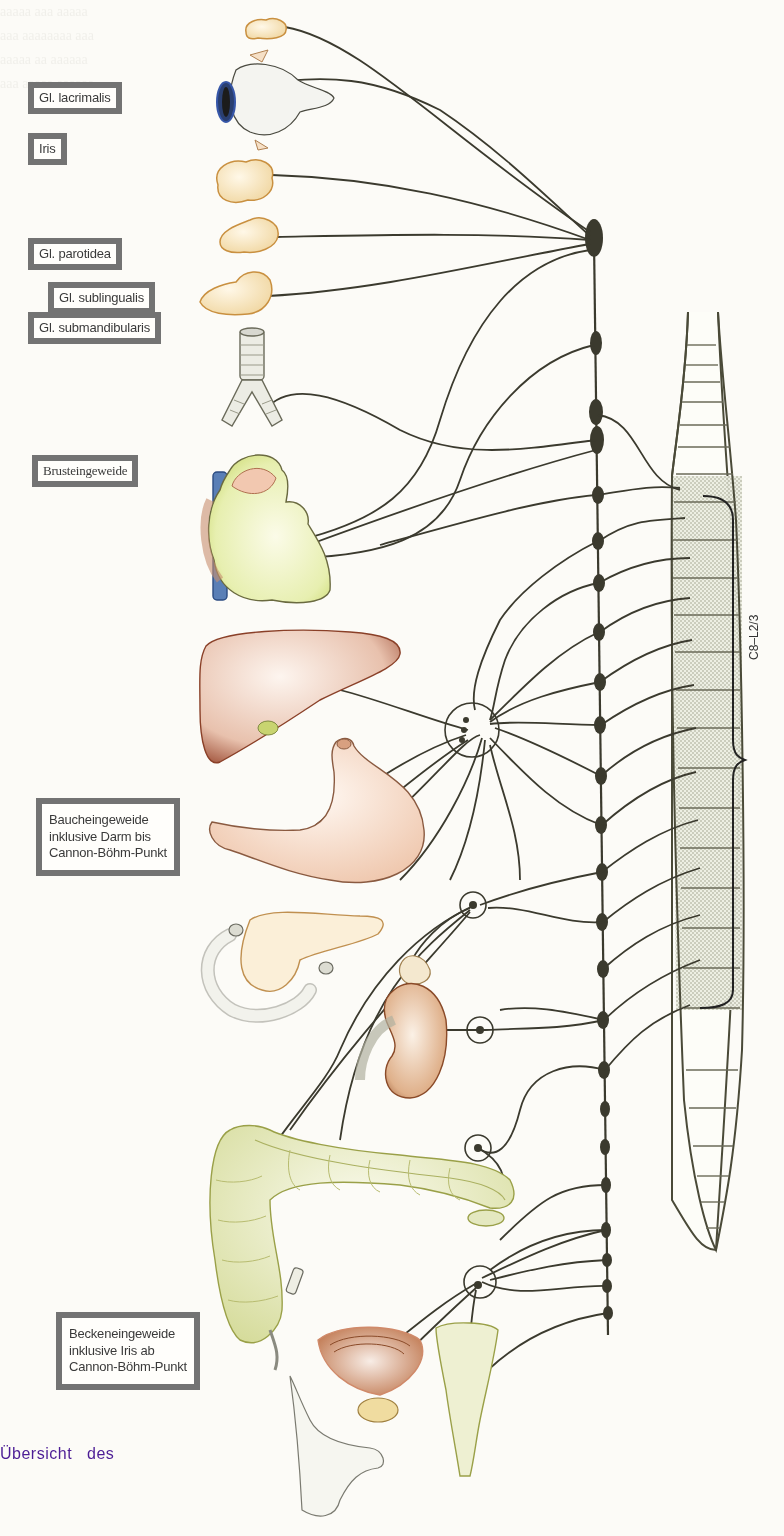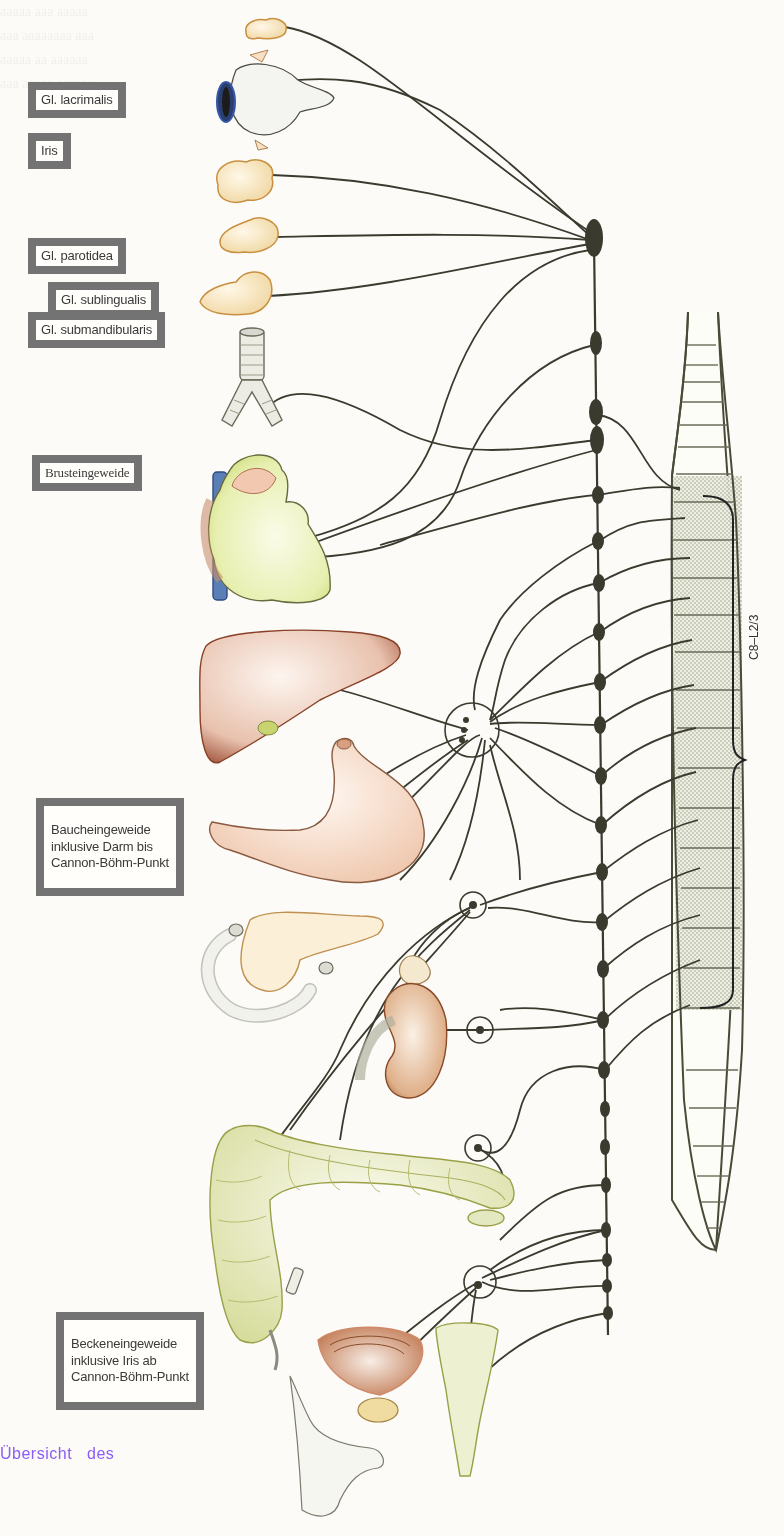--- a/index.html
+++ b/index.html
@@ -11,34 +11,34 @@
   }
   .page { position: absolute; left: 0; top: 0; width: 784px; height: 1536px; }
   .bleed-left {
     position: absolute; left: 0; top: 0; width: 200px; height: 1400px;
     color: #e3e2dc; font-family: "Liberation Serif", serif; font-size: 14px;
     line-height: 24px; overflow: hidden; opacity: 0.45; white-space: pre;
   }
   svg.art { position: absolute; left: 0; top: 0; }
   .label {
     position: absolute;
-    border: 8px solid #737373;
+    border: 6px solid #737373;
     background: #fffefb;
     color: #3a3a3a;
     font-family: "Liberation Sans", sans-serif;
     font-size: 13px;
     line-height: 16px;
     padding: 2px 5px;
     letter-spacing: -0.2px;
     white-space: nowrap;
   }
-  .label.multi { white-space: normal; line-height: 16.5px; padding: 16px 7px; }
+  .label.multi { white-space: normal; line-height: 16.5px; padding: 8px 7px; }
   .caption {
     position: absolute; left: 0; top: 1445px;
-    font-size: 16px; color: #8b5cf6; letter-spacing: 0.5px; word-spacing: 10px;
+    font-size: 16px; color: #4c1d95; letter-spacing: 0.5px; word-spacing: 10px;
   }
   .spine-label {
     position: absolute; left: 747px; top: 660px;
     transform: rotate(-90deg); transform-origin: left top;
     font-size: 12px; color: #333; white-space: nowrap;
   }
 </style>
 </head>
 <body>
 

